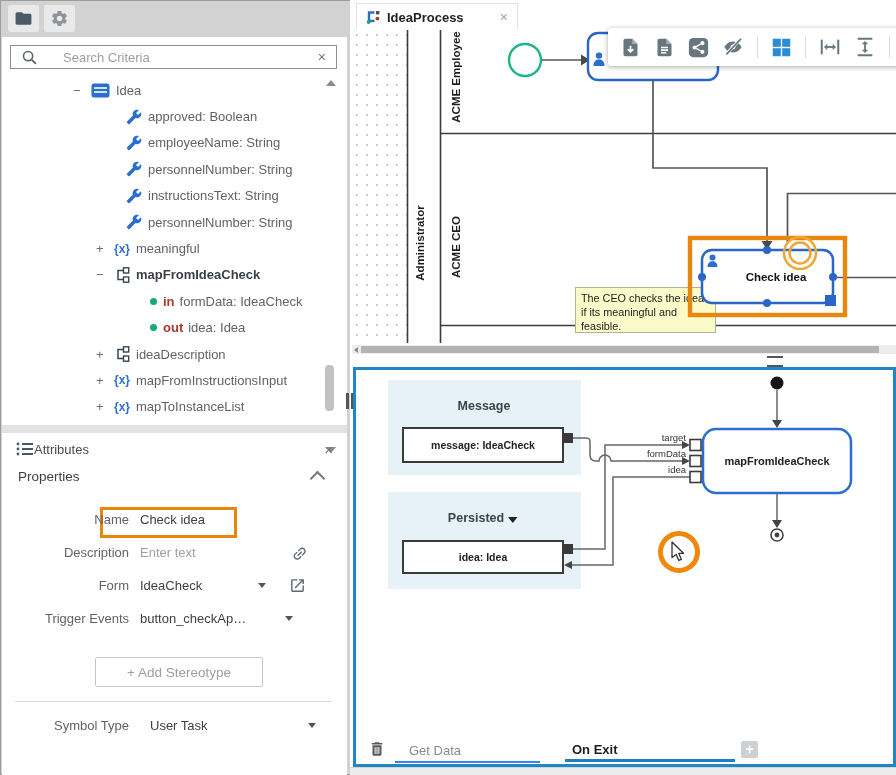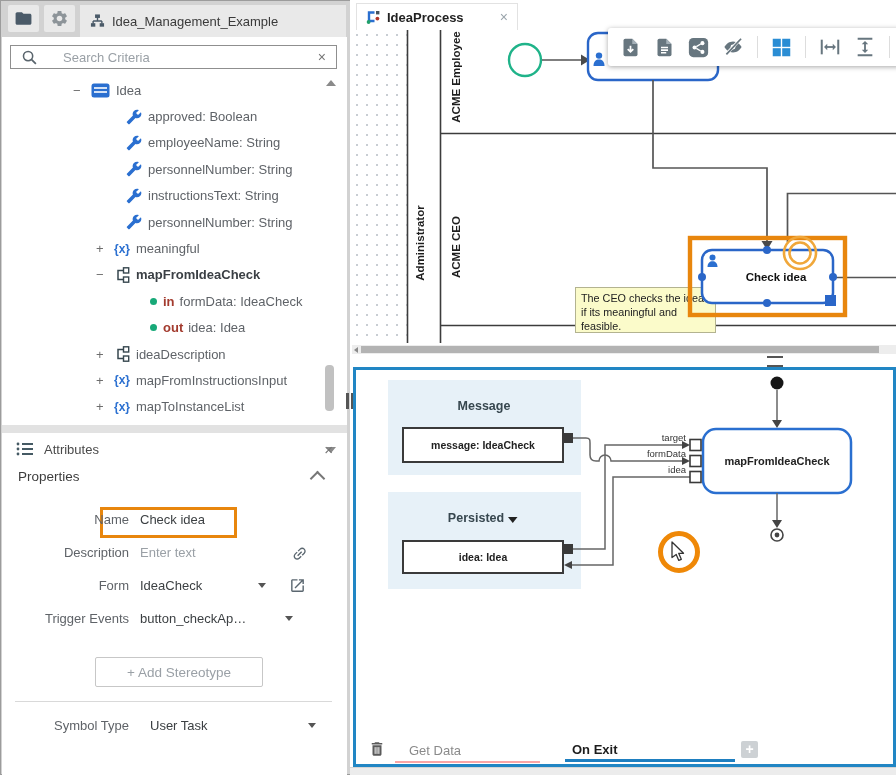--- a/index.html
+++ b/index.html
@@ -29,21 +29,21 @@
   .dot{flex:none;width:7px;height:7px;border-radius:50%;background:#17a978;margin-right:6px;}
   .pfx{color:#a33b2e;font-weight:bold;margin-right:5px;}
   .pl1{padding-left:71px;}.plA{padding-left:124px;}.plB{padding-left:94px;}.plC{padding-left:148px;}
   
   #tree-sb{position:absolute;left:320px;top:40px;width:16px;height:380px;}
   .sb-arrow{position:absolute;left:4px;width:0;height:0;border-left:5px solid transparent;border-right:5px solid transparent;}
   #tree-thumb{position:absolute;left:3px;top:288px;width:9px;height:46px;background:#c1c1c1;border-radius:4px;}
   
   #attr-gap{position:absolute;left:0;top:388px;width:345px;height:8px;background:#e2e2e2;}
   .ahead{position:absolute;left:0;top:398px;width:345px;height:28px;display:flex;align-items:center;}
-  #attr-title{font-size:13px;color:#4a4a4a;margin-left:10px;}
+  #attr-title{font-size:13px;color:#4a4a4a;}
   #props-title{position:absolute;left:16px;top:432px;font-size:13.5px;color:#3d3d3d;}
   .chev{position:absolute;width:9px;height:9px;border-left:2px solid #777;border-top:2px solid #777;transform:rotate(45deg);}
   .prow{position:absolute;left:0;width:345px;height:25px;line-height:25px;font-size:13px;padding-left:25px;}
   .plabel{position:absolute;left:0;width:127px;text-align:right;color:#5f6368;}
   .pvalue{position:absolute;left:138px;color:#3c4043;}
   .pholder{color:#9aa0a6;}
   .caret{display:inline-block;width:0;height:0;border-left:4.5px solid transparent;border-right:4.5px solid transparent;border-top:5.5px solid #555;}
   #name-hl{position:absolute;left:98px;top:470px;width:131px;height:25px;border:3px solid #e8860d;box-sizing:content-box;}
   #add-st{position:absolute;left:93px;top:620px;width:166px;height:28px;border:1px solid #c7c7c7;border-radius:2px;
         background:#fff;color:#9aa0a6;font-size:13.5px;display:flex;align-items:center;justify-content:center;}
@@ -66,21 +66,21 @@
         box-shadow:0 1px 5px rgba(0,0,0,.35);display:flex;align-items:center;gap:13px;padding-left:12px;box-sizing:border-box;}
   .tb-sep{width:1px;height:22px;background:#ddd;flex:none;}
   .tb-ic{flex:none;display:flex;cursor:pointer;}
   #split-handle{position:absolute;left:767px;top:356px;width:16px;height:7px;border-top:2px solid #555;border-bottom:2px solid #555;}
   
   #bottom-panel{position:absolute;left:353px;top:367px;width:543px;height:400px;border:3px solid #2186c4;
         background:#fff;box-sizing:border-box;}
   #vgrip{position:absolute;left:346px;top:393px;width:8px;height:16px;border-left:3px solid #555;border-right:3px solid #555;box-sizing:border-box;}
   #map-svg{position:absolute;left:0;top:0;}
   .mtab{position:absolute;height:25px;line-height:25px;font-size:13px;box-sizing:border-box;cursor:pointer;}
-  #mtab1{left:39px;top:368px;width:145px;color:#8a8a8a;border-bottom:2px solid #fca5a5;padding-left:14px;}
+  #mtab1{left:39px;top:368px;width:145px;color:#8a8a8a;border-bottom:2px solid #3b82f6;padding-left:14px;}
   #mtab2{left:209px;top:367px;width:170px;color:#1d1d1d;font-weight:bold;border-bottom:3px solid #1e7fc0;padding-left:7px;}
   #plus-btn{position:absolute;left:385px;top:371px;width:17px;height:17px;background:#cdd1d4;border-radius:2px;
         color:#fff;font-weight:bold;font-size:14px;line-height:17px;text-align:center;}
   #trash{position:absolute;left:12px;top:369px;}
   #bottom-strip{position:absolute;left:350px;top:767px;width:546px;height:8px;background:#ececec;border-top:1px solid #d5d5d5;box-sizing:border-box;}
   svg text{font-family:"Liberation Sans","DejaVu Sans",sans-serif;}
 </style>
 </head>
 <body>
 
@@ -88,29 +88,20 @@
 
   <div class="tbtn" style="left:8px">
     <svg width="19" height="19" viewBox="0 0 24 24">
         <path d="M10 4H4c-1.1 0-2 .9-2 2v12c0 1.1.9 2 2 2h16c1.1 0 2-.9 2-2V8c0-1.1-.9-2-2-2h-8l-2-2z" fill="#4a5a68"></path>
       </svg>
   </div>
   <div class="tbtn" style="left:44px">
     <svg width="19" height="19" viewBox="0 0 24 24">
         <path d="M19.14 12.94c.04-.3.06-.61.06-.94 0-.32-.02-.64-.07-.94l2.03-1.58c.18-.14.23-.41.12-.61l-1.92-3.32c-.12-.22-.37-.29-.59-.22l-2.39.96c-.5-.38-1.03-.7-1.62-.94l-.36-2.54c-.04-.24-.24-.41-.48-.41h-3.84c-.24 0-.43.17-.47.41l-.36 2.54c-.59.24-1.13.57-1.62.94l-2.39-.96c-.22-.08-.47 0-.59.22L2.74 8.87c-.12.21-.08.47.12.61l2.03 1.58c-.05.3-.09.63-.09.94s.02.64.07.94l-2.03 1.58c-.18.14-.23.41-.12.61l1.92 3.32c.12.22.37.29.59.22l2.39-.96c.5.38 1.03.7 1.62.94l.36 2.54c.05.24.24.41.48.41h3.84c.24 0 .44-.17.47-.41l.36-2.54c.59-.24 1.13-.56 1.62-.94l2.39.96c.22.08.47 0 .59-.22l1.92-3.32c.12-.22.07-.47-.12-.61l-2.01-1.58zM12 15.6c-1.98 0-3.6-1.62-3.6-3.6s1.62-3.6 3.6-3.6 3.6 1.62 3.6 3.6-1.62 3.6-3.6 3.6z" fill="#8d9499"></path>
       </svg>
-  </div>
-  <div id="proj-tab">
-    <svg width="15" height="14" viewBox="0 0 16 16">
-      <path d="M8 3v5M3 8h10M3 8v3M13 8v3" stroke="#4a5a68" stroke-width="1.6" fill="none"></path>
-      <rect x="5.2" y="0.5" width="5.6" height="4" fill="#4a5a68"></rect>
-        <rect x="0.5" y="10.5" width="5" height="4" fill="#4a5a68"></rect>
-        <rect x="10.5" y="10.5" width="5" height="4" fill="#4a5a68"></rect>
-    </svg>
-    <span>Idea_Management_Example</span>
   </div>
 
   <div id="left-panel">
     <div id="search-box">
       <svg width="17" height="17" viewBox="0 0 24 24" style="margin:0 8px 0 10px">
         <circle cx="10" cy="10" r="6.5" fill="none" stroke="#5a656d" stroke-width="2.2"></circle>
           <line x1="15" y1="15" x2="21" y2="21" stroke="#5a656d" stroke-width="2.6"></line>
       </svg>
       <input id="search-input" placeholder="Search Criteria" style="">
       <span class="xglyph" style="margin-right:10px">×</span>

